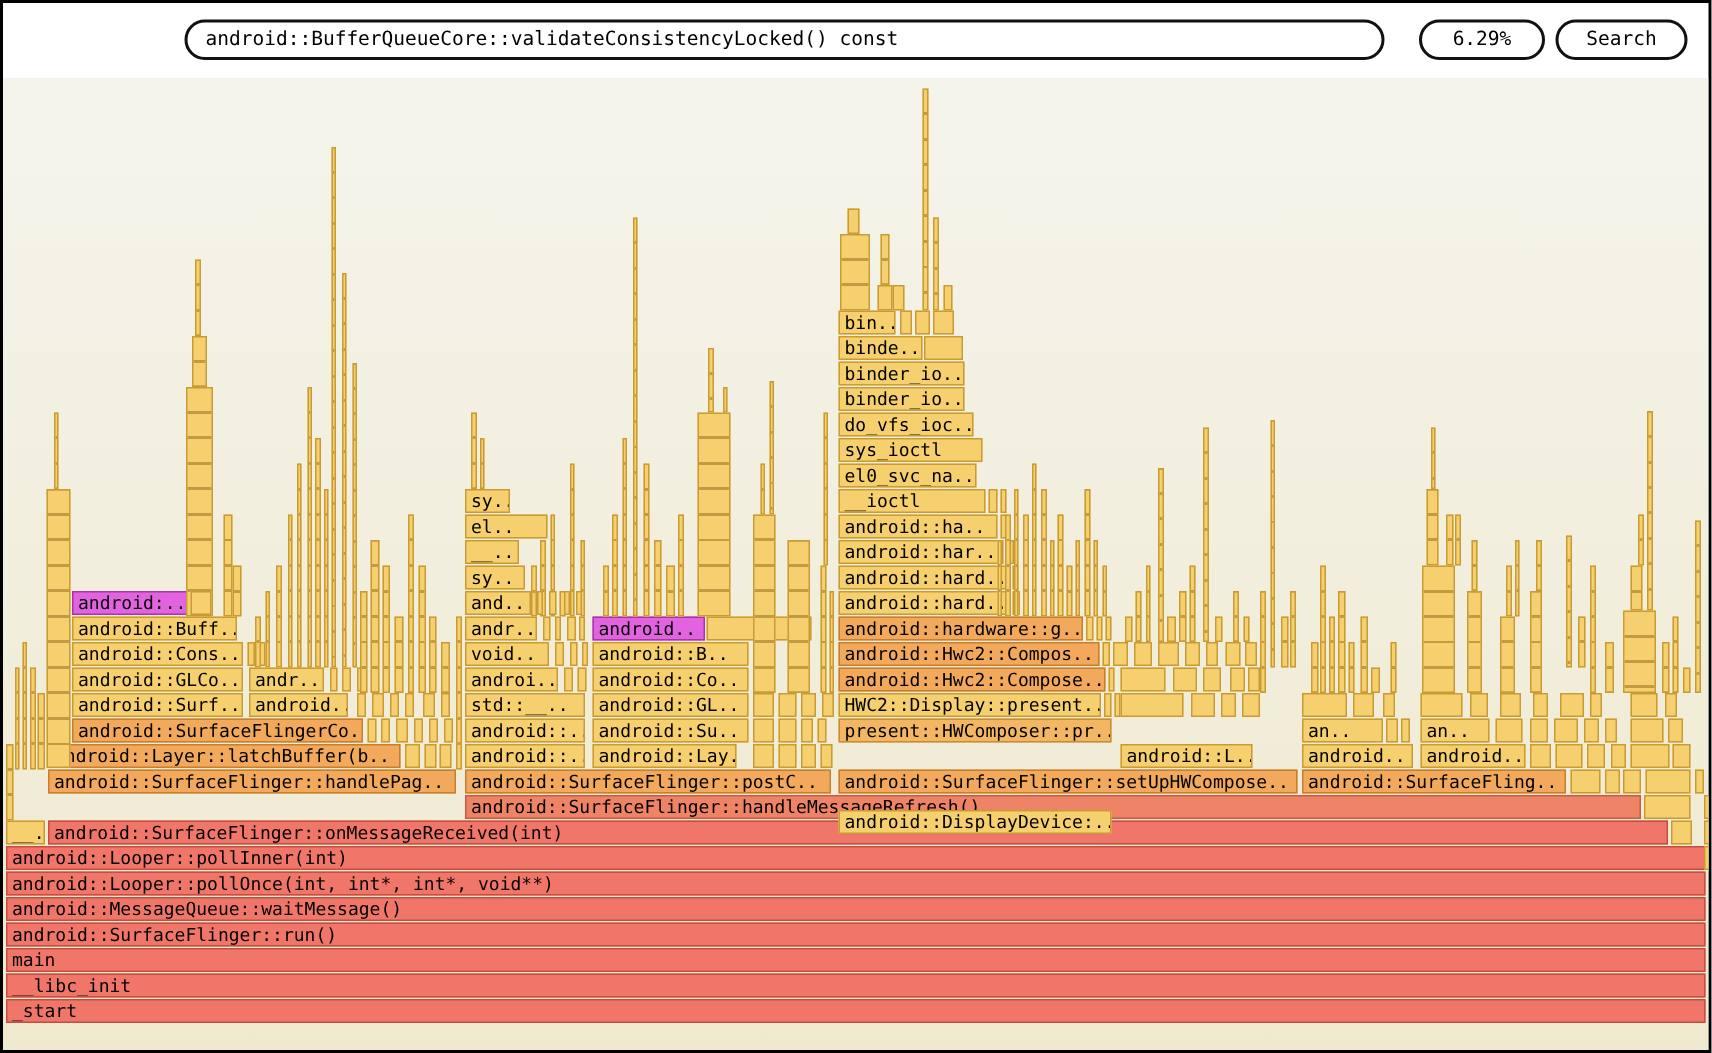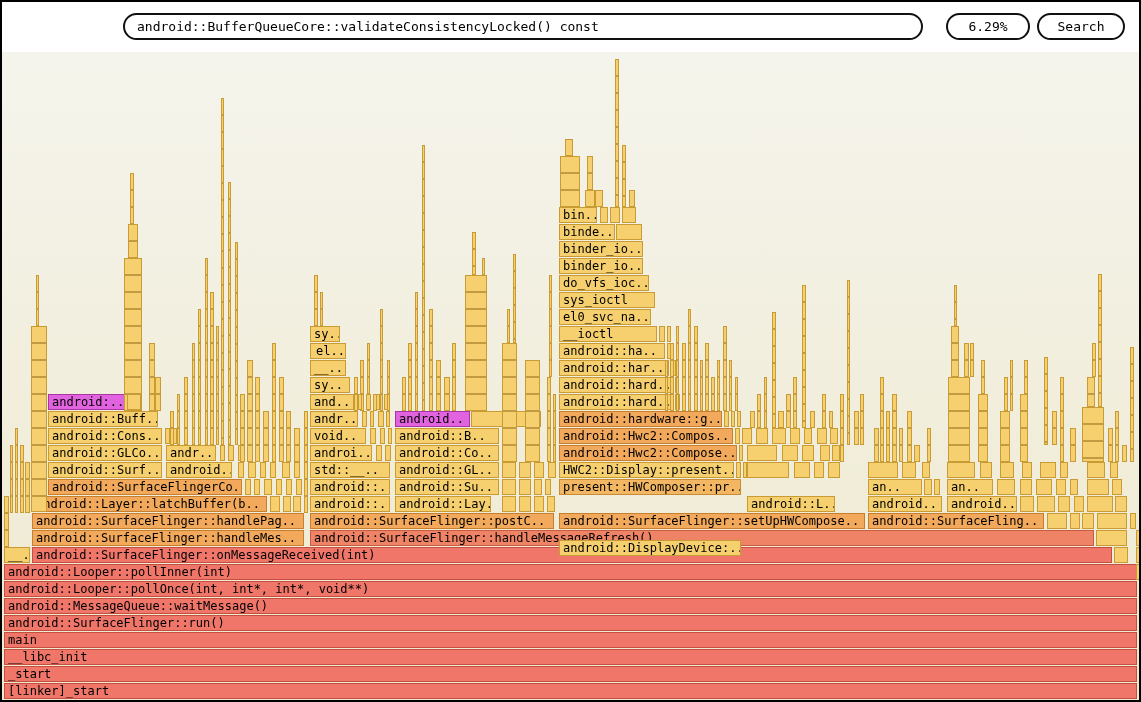--- a/index.html
+++ b/index.html
@@ -34,24 +34,22 @@
   </div>
   <div class="flame">
     <div class="frames" id="frames">
         <div class="frame" title="android::Looper::pollInner(int)" style="left: 2px; top: 512px; width: 1133px; height: 16px; background-color: rgb(240, 118, 106); border-color: rgb(196, 79, 65);">android::Looper::pollInner(int)</div>
         <div class="frame" title="android::MessageQueue::waitMessage()" style="left: 2px; top: 546px; width: 1133px; height: 16px; background-color: rgb(240, 118, 106); border-color: rgb(196, 79, 65);">android::MessageQueue::waitMessage()</div>
         <div class="frame" title="android::Looper::pollOnce(int, int*, int*, void**)" style="left: 2px; top: 529px; width: 1133px; height: 16px; background-color: rgb(240, 118, 106); border-color: rgb(196, 79, 65);">android::Looper::pollOnce(int, int*, int*, void**)</div>
         <div class="frame" title="android::SurfaceFlinger::run()" style="left: 2px; top: 563px; width: 1133px; height: 16px; background-color: rgb(240, 118, 106); border-color: rgb(196, 79, 65);">android::SurfaceFlinger::run()</div>
         <div class="frame" title="__libc_init" style="left: 2px; top: 597px; width: 1133px; height: 16px; background-color: rgb(240, 118, 106); border-color: rgb(196, 79, 65);">__libc_init</div>
         <div class="frame" title="main" style="left: 2px; top: 580px; width: 1133px; height: 16px; background-color: rgb(240, 118, 106); border-color: rgb(196, 79, 65);">main</div>
         <div class="frame" title="_start" style="left: 2px; top: 614px; width: 1133px; height: 16px; background-color: rgb(240, 118, 106); border-color: rgb(196, 79, 65);">_start</div>
-        <div class="frame" title="[linker]_start" style="left: 2px; top: 631px; width: 1133px; height: 16px; background-color: rgb(240, 118, 106); border-color: rgb(196, 79, 65);">[linker]_start</div>
         <div class="frame" title="__." style="left: 2px; top: 495px; width: 26px; height: 16px; background-color: rgb(246, 208, 110); border-color: rgb(201, 155, 53);">__.</div>
         <div class="frame" title="android::SurfaceFlinger::onMessageReceived(int)" style="left: 30px; top: 495px; width: 1080px; height: 16px; background-color: rgb(240, 118, 106); border-color: rgb(196, 79, 65);">android::SurfaceFlinger::onMessageReceived(int)</div>
-        <div class="frame" title="android::SurfaceFlinger::handleMes.." style="left: 30px; top: 478px; width: 272px; height: 16px; background-color: rgb(242, 169, 92); border-color: rgb(198, 127, 47);">android::SurfaceFlinger::handleMes..</div>
         <div class="frame" title="android::SurfaceFlinger::handleMessageRefresh()" style="left: 308px; top: 478px; width: 784px; height: 16px; background-color: rgb(238, 131, 101); border-color: rgb(198, 92, 67);">android::SurfaceFlinger::handleMessageRefresh()</div>
         <div class="frame" title="android::SurfaceFlinger::handlePag.." style="left: 30px; top: 461px; width: 272px; height: 16px; background-color: rgb(242, 169, 92); border-color: rgb(198, 127, 47);">android::SurfaceFlinger::handlePag..</div>
         <div class="frame" title="android::SurfaceFlinger::postC.." style="left: 308px; top: 461px; width: 244px; height: 16px; background-color: rgb(242, 169, 92); border-color: rgb(198, 127, 47);">android::SurfaceFlinger::postC..</div>
         <div class="frame" title="android::SurfaceFlinger::setUpHWCompose.." style="left: 557px; top: 461px; width: 306px; height: 16px; background-color: rgb(242, 169, 92); border-color: rgb(198, 127, 47);">android::SurfaceFlinger::setUpHWCompose..</div>
         <div class="frame" title="android::SurfaceFling.." style="left: 866px; top: 461px; width: 176px; height: 16px; background-color: rgb(242, 169, 92); border-color: rgb(198, 127, 47);">android::SurfaceFling..</div>
         <div class="frame" title="android::Layer::latchBuffer(b.." style="left: 30px; top: 444px; width: 235px; height: 16px; background-color: rgb(242, 169, 92); border-color: rgb(198, 127, 47);">android::Layer::latchBuffer(b..</div>
         <div class="frame" title="android::.." style="left: 308px; top: 444px; width: 80px; height: 16px; background-color: rgb(246, 208, 110); border-color: rgb(201, 155, 53);">android::..</div>
         <div class="frame" title="android::Lay.." style="left: 393px; top: 444px; width: 96px; height: 16px; background-color: rgb(246, 208, 110); border-color: rgb(201, 155, 53);">android::Lay..</div>
         <div class="frame" title="android::DisplayDevice:.." style="left: 557px; top: 444px; width: 182px; height: 16px; background-color: rgb(246, 208, 110); border-color: rgb(201, 155, 53); margin-top: 44px;">android::DisplayDevice:..</div>
         <div class="frame" title="android::L.." style="left: 745px; top: 444px; width: 88px; height: 16px; background-color: rgb(246, 208, 110); border-color: rgb(201, 155, 53);">android::L..</div>
@@ -81,21 +79,21 @@
         <div class="frame" title="andr.." style="left: 308px; top: 359px; width: 48px; height: 16px; background-color: rgb(246, 208, 110); border-color: rgb(201, 155, 53);">andr..</div>
         <div class="frame" title="android.." style="left: 393px; top: 359px; width: 75px; height: 16px; background-color: rgb(226, 99, 223); border-color: rgb(167, 53, 164);">android..</div>
         <div class="frame" title="android::hardware::g.." style="left: 557px; top: 359px; width: 163px; height: 16px; background-color: rgb(242, 169, 92); border-color: rgb(198, 127, 47);">android::hardware::g..</div>
         <div class="frame" title="android:.." style="left: 46px; top: 342px; width: 78px; height: 16px; background-color: rgb(226, 99, 223); border-color: rgb(167, 53, 164);">android:..</div>
         <div class="frame" title="and.." style="left: 308px; top: 342px; width: 44px; height: 16px; background-color: rgb(246, 208, 110); border-color: rgb(201, 155, 53);">and..</div>
         <div class="frame" title="android::hard.." style="left: 557px; top: 342px; width: 114px; height: 16px; background-color: rgb(246, 208, 110); border-color: rgb(201, 155, 53);">android::hard..</div>
         <div class="frame" title="sy.." style="left: 308px; top: 325px; width: 40px; height: 16px; background-color: rgb(246, 208, 110); border-color: rgb(201, 155, 53);">sy..</div>
         <div class="frame" title="android::hard.." style="left: 557px; top: 325px; width: 114px; height: 16px; background-color: rgb(246, 208, 110); border-color: rgb(201, 155, 53);">android::hard..</div>
         <div class="frame" title="__.." style="left: 308px; top: 308px; width: 36px; height: 16px; background-color: rgb(246, 208, 110); border-color: rgb(201, 155, 53);">__..</div>
         <div class="frame" title="android::har.." style="left: 557px; top: 308px; width: 110px; height: 16px; background-color: rgb(246, 208, 110); border-color: rgb(201, 155, 53);">android::har..</div>
-        <div class="frame" title="el.." style="left: 308px; top: 291px; width: 36px; height: 16px; background-color: rgb(246, 208, 110); border-color: rgb(201, 155, 53); text-align: right;">el..</div>
+        <div class="frame" title="el.." style="left: 308px; top: 291px; width: 55px; height: 16px; background-color: rgb(246, 208, 110); border-color: rgb(201, 155, 53);">el..</div>
         <div class="frame" title="android::ha.." style="left: 557px; top: 291px; width: 106px; height: 16px; background-color: rgb(246, 208, 110); border-color: rgb(201, 155, 53);">android::ha..</div>
         <div class="frame" title="sy.." style="left: 308px; top: 274px; width: 30px; height: 16px; background-color: rgb(246, 208, 110); border-color: rgb(201, 155, 53);">sy..</div>
         <div class="frame" title="__ioctl" style="left: 557px; top: 274px; width: 98px; height: 16px; background-color: rgb(246, 208, 110); border-color: rgb(201, 155, 53);">__ioctl</div>
         <div class="frame" title="el0_svc_na.." style="left: 557px; top: 257px; width: 92px; height: 16px; background-color: rgb(246, 208, 110); border-color: rgb(201, 155, 53);">el0_svc_na..</div>
         <div class="frame" title="sys_ioctl" style="left: 557px; top: 240px; width: 96px; height: 16px; background-color: rgb(246, 208, 110); border-color: rgb(201, 155, 53);">sys_ioctl</div>
         <div class="frame" title="do_vfs_ioc.." style="left: 557px; top: 223px; width: 90px; height: 16px; background-color: rgb(246, 208, 110); border-color: rgb(201, 155, 53);">do_vfs_ioc..</div>
         <div class="frame" title="binder_io.." style="left: 557px; top: 206px; width: 84px; height: 16px; background-color: rgb(246, 208, 110); border-color: rgb(201, 155, 53);">binder_io..</div>
         <div class="frame" title="binder_io.." style="left: 557px; top: 189px; width: 84px; height: 16px; background-color: rgb(246, 208, 110); border-color: rgb(201, 155, 53);">binder_io..</div>
         <div class="frame" title="binde.." style="left: 557px; top: 172px; width: 56px; height: 16px; background-color: rgb(246, 208, 110); border-color: rgb(201, 155, 53);">binde..</div>
         <div class="frame" title="bin.." style="left: 557px; top: 155px; width: 38px; height: 16px; background-color: rgb(246, 208, 110); border-color: rgb(201, 155, 53);">bin..</div>

